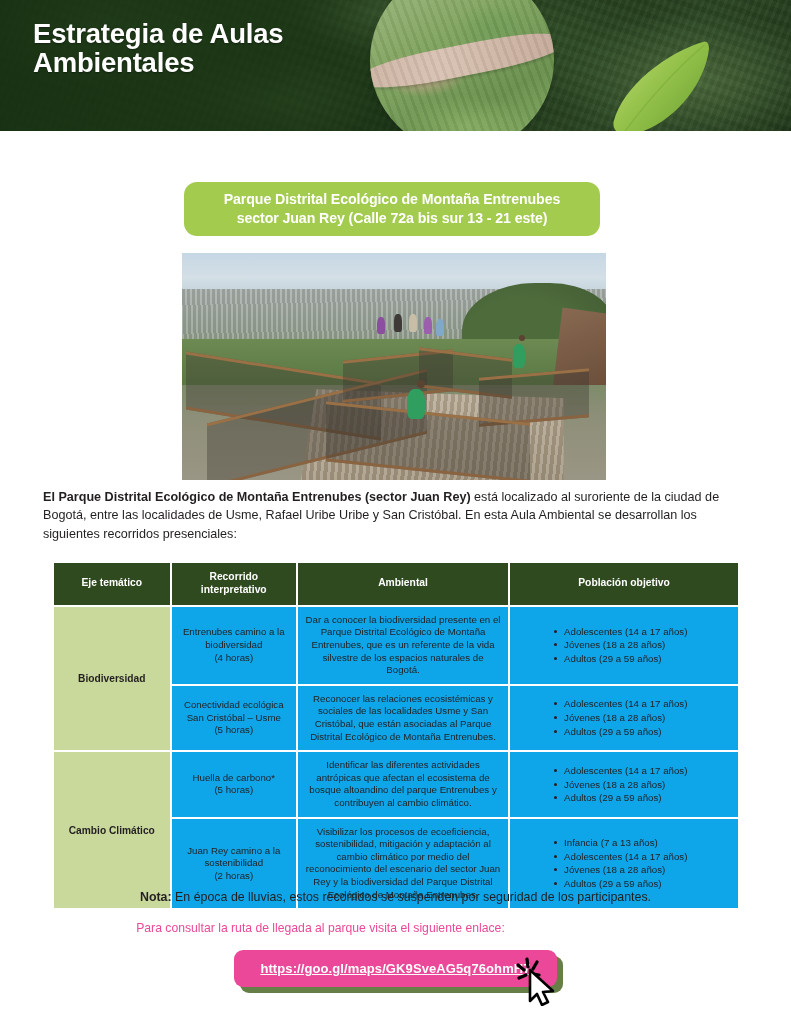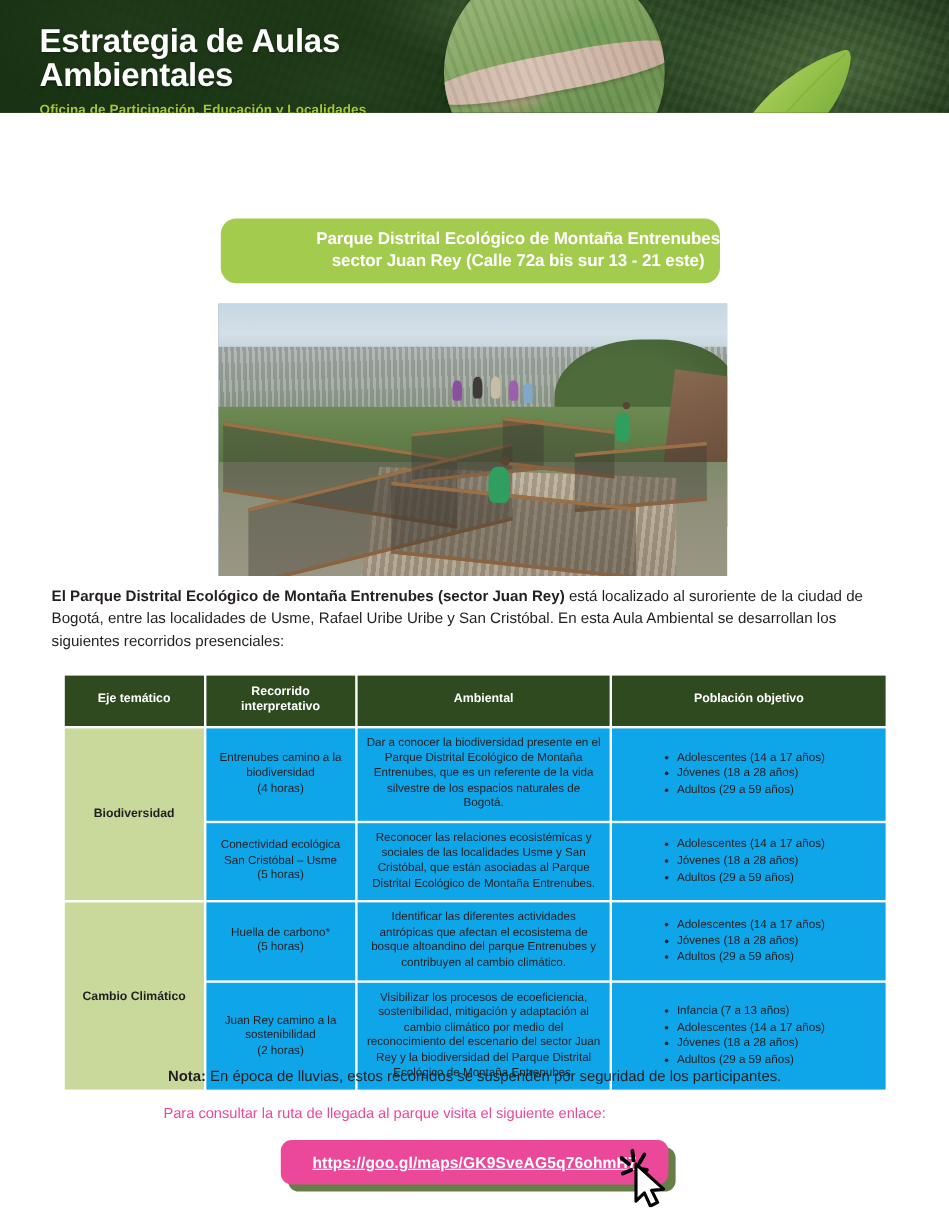--- a/index.html
+++ b/index.html
@@ -9,21 +9,21 @@
     background:#ffffff;
     font-family:"Liberation Sans", sans-serif;
     color:#231f20;
     overflow:hidden;
     position:relative;
   }
   .page{position:relative;width:791px;height:1024px;overflow:hidden;}
 
   
   .header{
-    position:absolute;left:0;top:0;width:791px;height:94px;
+    position:absolute;left:0;top:0;width:791px;height:131px;
     overflow:hidden;
     background:#1f3a17;
   }
   .header-photo{
     position:absolute;inset:0;
     background:
       radial-gradient(ellipse 180px 90px at 12% 20%, rgba(120,165,92,.55), transparent 70%),
       radial-gradient(ellipse 150px 70px at 34% 78%, rgba(96,140,70,.50), transparent 70%),
       radial-gradient(ellipse 220px 110px at 62% 30%, rgba(72,112,54,.60), transparent 72%),
       radial-gradient(ellipse 200px 100px at 88% 62%, rgba(108,150,80,.50), transparent 70%),
@@ -83,21 +83,21 @@
   }
 
   .header-white-mask{
     position:absolute;left:0;top:131px;width:791px;height:70px;background:#ffffff;z-index:8;
   }
 
   
   .banner{
     position:absolute;left:184px;top:182px;width:416px;height:54px;
     background:#a3cb4e;border-radius:13px;z-index:9;
-    display:flex;align-items:center;justify-content:flex-end;text-align:center;
+    display:flex;align-items:center;justify-content:center;text-align:center;
   }
   .banner-text{
     color:#ffffff;font-size:14.2px;font-weight:bold;line-height:1.32;
     white-space:pre-line;letter-spacing:-.1px;
   }
 
   
   .main-photo{
     position:absolute;left:182px;top:253px;width:424px;height:227px;z-index:5;
     overflow:hidden;background:#8fa8bd;
@@ -217,21 +217,20 @@
           <stop offset="100%" stop-color="#6fa233"></stop>
         </linearGradient>
       </defs>
       <path d="M118 4 C78 2 26 20 6 50 C2 57 6 66 16 68 C58 74 104 46 120 12 C121 8 121 5 118 4 Z" fill="url(#lg)"></path>
       <path d="M117 7 C84 20 44 42 12 64" stroke="#7fb03c" stroke-width="1.4" fill="none" opacity=".8"></path>
     </svg>
 
     <div class="header-texts">
       <div class="h-title">Estrategia de Aulas
 Ambientales</div>
-      <div class="h-sub">Oficina de Participación, Educación y Localidades</div>
     </div>
   </div>
   <div class="header-white-mask"></div>
 
   <div class="banner">
     <div class="banner-text">Parque Distrital Ecológico de Montaña Entrenubes
 sector Juan Rey (Calle 72a bis sur 13 - 21 este)</div>
   </div>
 
   <div class="main-photo">

